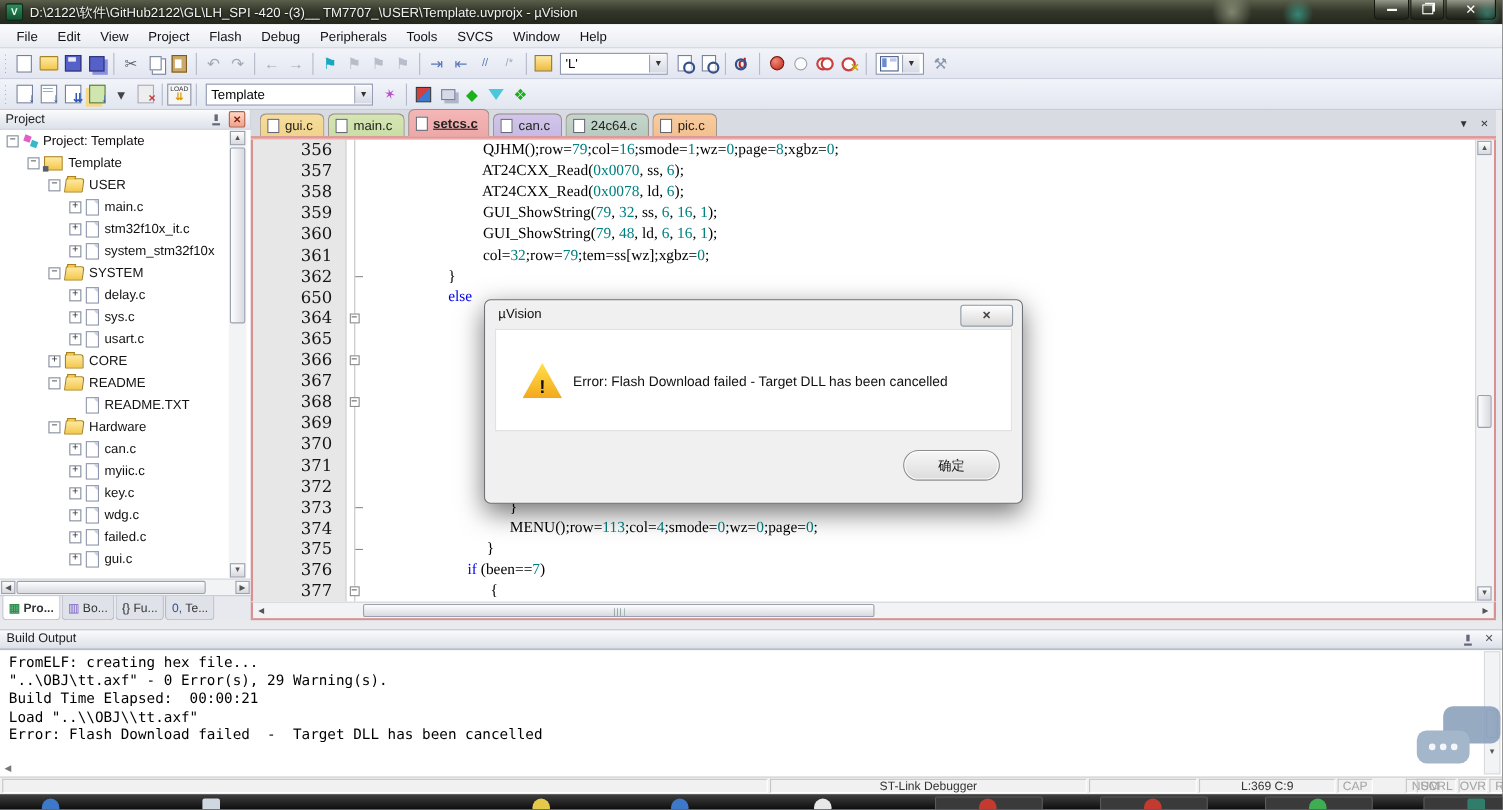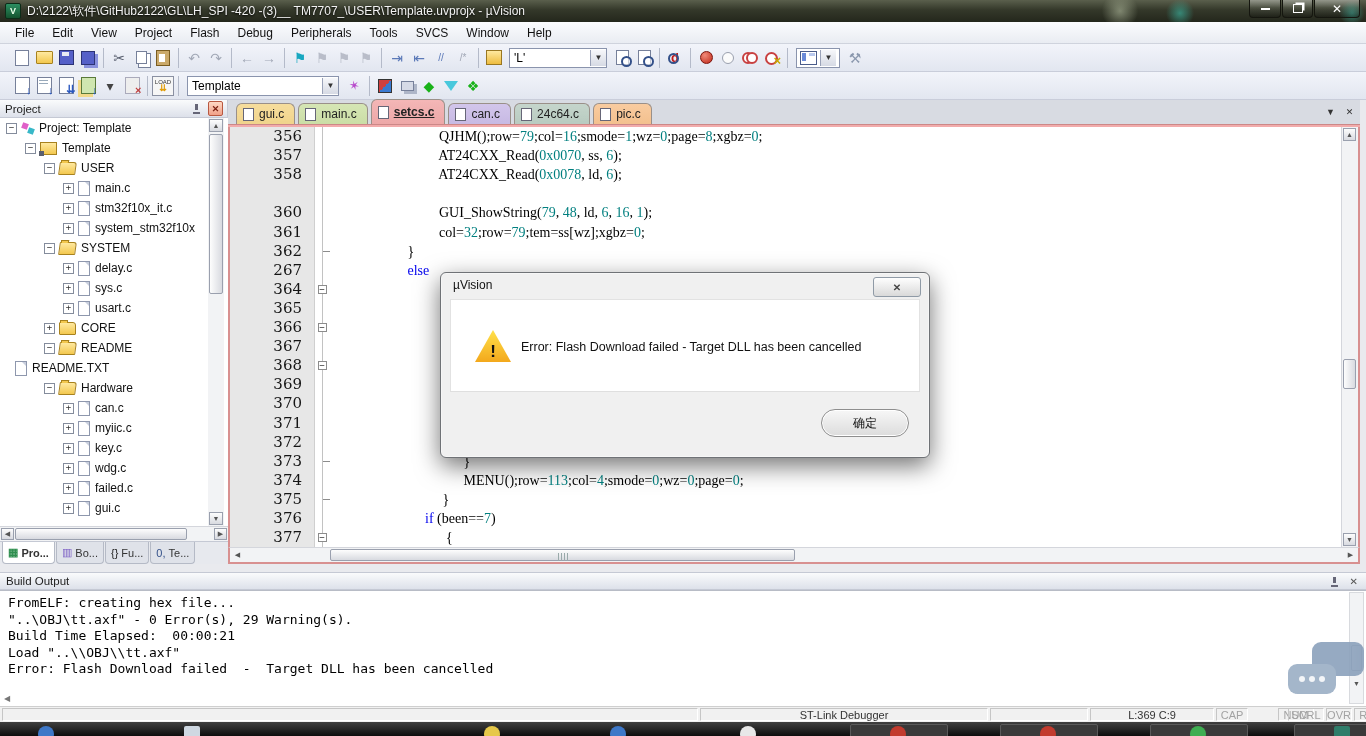--- a/index.html
+++ b/index.html
@@ -420,21 +420,21 @@
         <div class="trow" style="padding-left: 44px;">
           <span class="texp">+</span>
           <span class="ti ti-folder"></span>
           <span>CORE</span>
         </div>
         <div class="trow" style="padding-left: 44px;">
           <span class="texp">−</span>
           <span class="ti ti-folder open"></span>
           <span>README</span>
         </div>
-        <div class="trow" style="">
+        <div class="trow" style="padding-left: 63px;">
           <span class="texp none"></span>
           <span class="ti ti-file"></span>
           <span>README.TXT</span>
         </div>
         <div class="trow" style="padding-left: 44px;">
           <span class="texp">−</span>
           <span class="ti ti-folder open"></span>
           <span>Hardware</span>
         </div>
         <div class="trow" style="padding-left: 63px;">
@@ -546,35 +546,39 @@
           <span class="codetxt"><span class="c-p">                              QJHM();row=</span><span class="c-n">79</span><span class="c-p">;col=</span><span class="c-n">16</span><span class="c-p">;smode=</span><span class="c-n">1</span><span class="c-p">;wz=</span><span class="c-n">0</span><span class="c-p">;page=</span><span class="c-n">8</span><span class="c-p">;xgbz=</span><span class="c-n">0</span><span class="c-p">;</span></span>
         </div>
         <div class="cl" style="top: 19.1px;">
           <span class="lnum">357</span>
           <span class="codetxt"><span class="c-p">                              AT24CXX_Read(</span><span class="c-n">0x0070</span><span class="c-p">, ss, </span><span class="c-n">6</span><span class="c-p">);</span></span>
         </div>
         <div class="cl" style="top: 38.2px;">
           <span class="lnum">358</span>
           <span class="codetxt"><span class="c-p">                              AT24CXX_Read(</span><span class="c-n">0x0078</span><span class="c-p">, ld, </span><span class="c-n">6</span><span class="c-p">);</span></span>
         </div>
+        <div class="cl" style="top: 57.3px;">
+          <span class="lnum">359</span>
+          <span class="codetxt"><span class="c-p">                              GUI_ShowString(</span><span class="c-n">79</span><span class="c-p">, </span><span class="c-n">32</span><span class="c-p">, ss, </span><span class="c-n">6</span><span class="c-p">, </span><span class="c-n">16</span><span class="c-p">, </span><span class="c-n">1</span><span class="c-p">);</span></span>
+        </div>
         <div class="cl" style="top: 76.4px;">
           <span class="lnum">360</span>
           <span class="codetxt"><span class="c-p">                              GUI_ShowString(</span><span class="c-n">79</span><span class="c-p">, </span><span class="c-n">48</span><span class="c-p">, ld, </span><span class="c-n">6</span><span class="c-p">, </span><span class="c-n">16</span><span class="c-p">, </span><span class="c-n">1</span><span class="c-p">);</span></span>
         </div>
         <div class="cl" style="top: 95.5px;">
           <span class="lnum">361</span>
           <span class="codetxt"><span class="c-p">                              col=</span><span class="c-n">32</span><span class="c-p">;row=</span><span class="c-n">79</span><span class="c-p">;tem=ss[wz];xgbz=</span><span class="c-n">0</span><span class="c-p">;</span></span>
         </div>
         <div class="cl" style="top: 114.6px;">
           <span class="lnum">362</span>
           <span class="fm tick"></span>
           <span class="codetxt"><span class="c-p">                     }</span></span>
         </div>
         <div class="cl" style="top: 133.7px;">
-          <span class="lnum">267</span>
+          <span class="lnum">650</span>
           <span class="codetxt"><span class="c-p">                     </span><span class="c-k">else</span></span>
         </div>
         <div class="cl" style="top: 152.8px;">
           <span class="lnum">364</span>
           <span class="fm minus">−</span>
           <span class="codetxt"></span>
         </div>
         <div class="cl" style="top: 171.9px;">
           <span class="lnum">365</span>
           <span class="codetxt"></span>

